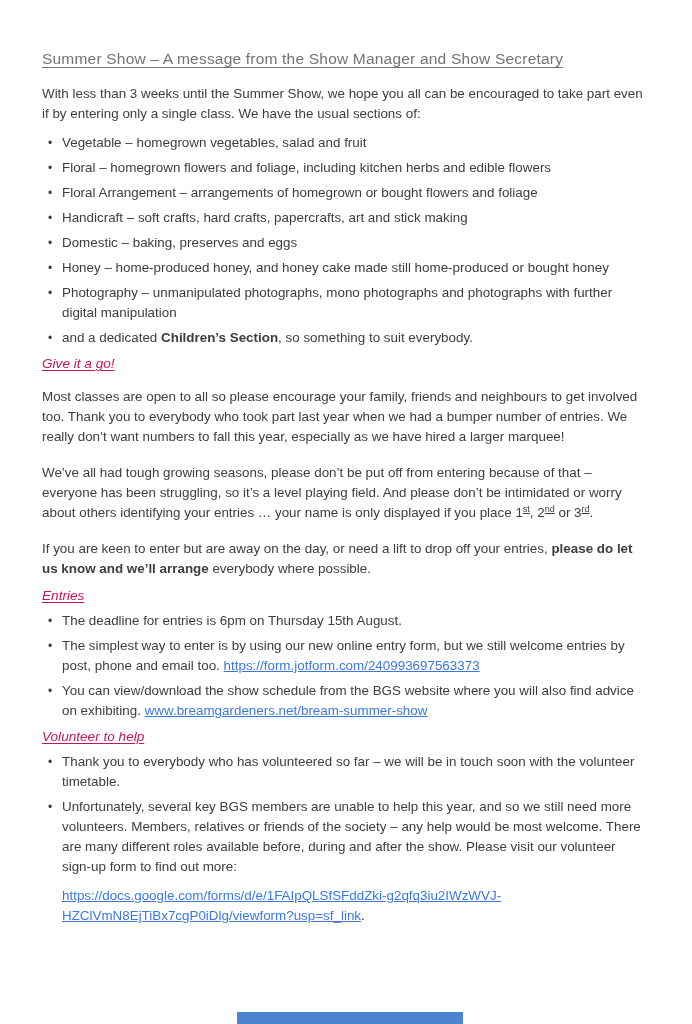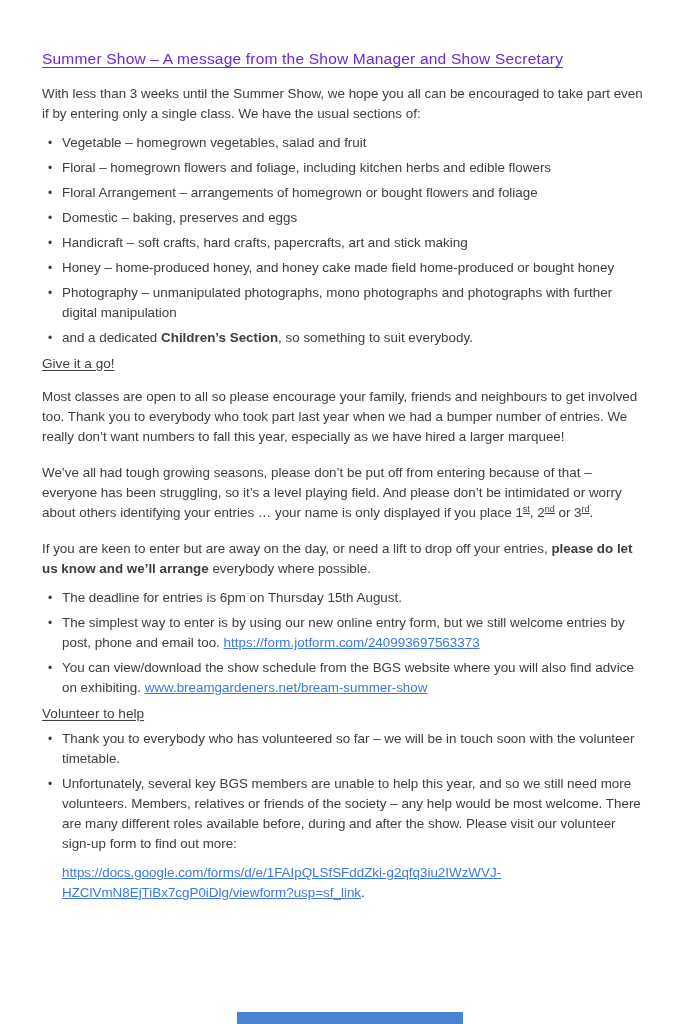--- a/index.html
+++ b/index.html
@@ -18,38 +18,39 @@
   .page {
     position: absolute;
     inset: 0;
     box-sizing: border-box;
     padding: 50px 45px 0 42px;
     background: #ffffff;
   }
   .title {
     font-size: 15.5px;
     font-weight: 400;
-    color: #6d28d9;
+    color: #737373;
     text-decoration: underline;
     text-underline-offset: 3px;
     margin: 0 0 12px 0;
     letter-spacing: 0.2px;
   }
   .para {
     font-size: 13.4px;
     line-height: 20px;
     margin: 16px 0 9px 0;
   }
   .heading {
     font-size: 13.6px;
     font-weight: 400;
-    color: #404040;
+    color: #be185d;
     text-decoration: underline;
     text-underline-offset: 2px;
     margin: 8px 0 8px 0;
+    font-style: italic;
   }
   ul.bullets {
     list-style: none;
     margin: 0 0 4px 0;
     padding: 0;
   }
   ul.bullets li {
     position: relative;
     padding-left: 20px;
     margin-bottom: 5px;
@@ -98,41 +99,42 @@
 <div class="page">
 
   <h1 class="title">Summer Show – A message from the Show Manager and Show Secretary</h1>
 
   <p class="para">With less than 3 weeks until the Summer Show, we hope you all can be encouraged to take part even if by entering only a single class. We have the usual sections of:</p>
 
   <ul class="bullets">
     <li><span>Vegetable – homegrown vegetables, salad and fruit</span></li>
     <li><span>Floral – homegrown flowers and foliage, including kitchen herbs and edible flowers</span></li>
     <li><span>Floral Arrangement – arrangements of homegrown or bought flowers and foliage</span></li>
+    <li><span>Handicraft – soft crafts, hard crafts, papercrafts, art and stick making</span></li>
     <li><span>Domestic – baking, preserves and eggs</span></li>
-    <li><span>Handicraft – soft crafts, hard crafts, papercrafts, art and stick making</span></li>
-    <li><span>Honey – home-produced honey, and honey cake made field home-produced or bought honey</span></li>
+    <li><span>Honey – home-produced honey, and honey cake made still home-produced or bought honey</span></li>
     <li><span>Photography – unmanipulated photographs, mono photographs and photographs with further digital manipulation</span></li>
     <li>
       <span>and a dedicated </span><b>Children’s Section</b><span>, so something to suit everybody.</span>
     </li>
   </ul>
 
   <h2 class="heading">Give it a go!</h2>
 
   <p class="para">Most classes are open to all so please encourage your family, friends and neighbours to get involved too. Thank you to everybody who took part last year when we had a bumper number of entries. We really don’t want numbers to fall this year, especially as we have hired a larger marquee!</p>
 
   <p class="para">
     <span>We’ve all had tough growing seasons, please don’t be put off from entering because of that – everyone has been struggling, so it’s a level playing field. And please don’t be intimidated or worry about others identifying your entries … your name is only displayed if you place 1</span><sup>st</sup><span>, 2</span><sup>nd</sup><span> or 3</span><sup>rd</sup><span>.</span>
   </p>
 
   <p class="para">
     <span>If you are keen to enter but are away on the day, or need a lift to drop off your entries, </span><b>please do let us know and we’ll arrange</b><span> everybody where possible.</span>
   </p>
 
+  <h2 class="heading">Entries</h2>
 
   <ul class="bullets">
     <li><span>The deadline for entries is 6pm on Thursday 15th August.</span></li>
     <li>
       <span>The simplest way to enter is by using our new online entry form, but we still welcome entries by post, phone and email too. </span><a>https://form.jotform.com/240993697563373</a>
     </li>
     <li>
       <span>You can view/download the show schedule from the BGS website where you will also find advice on exhibiting. </span><a>www.breamgardeners.net/bream-summer-show</a>
     </li>
   </ul>

